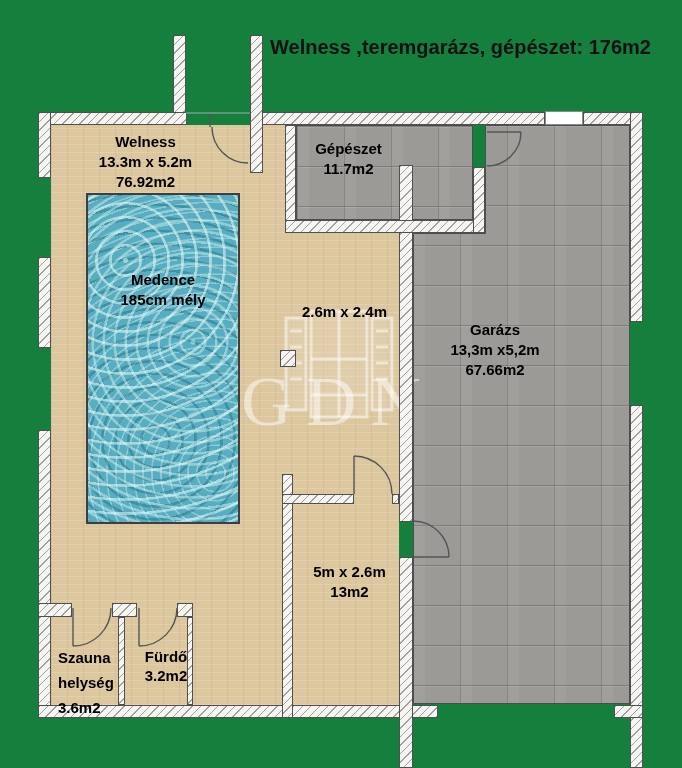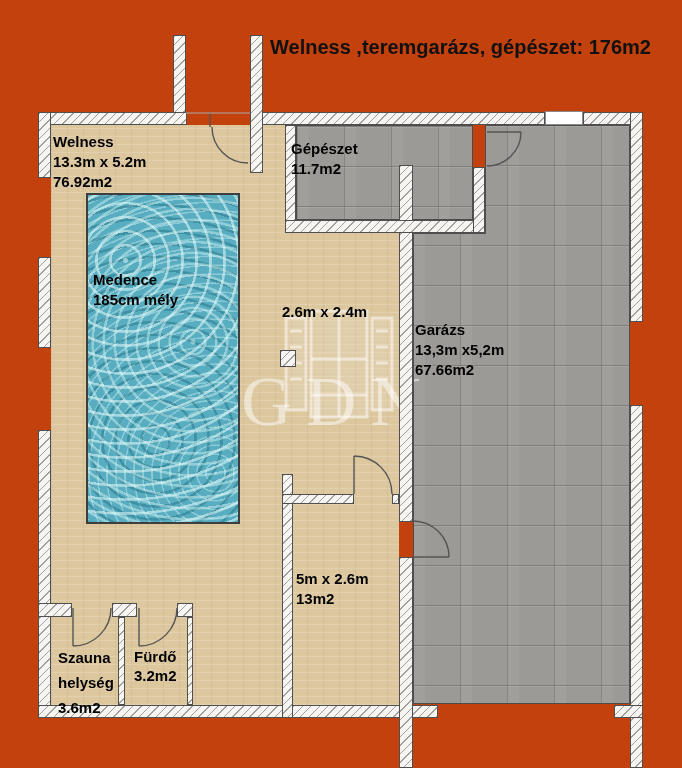--- a/index.html
+++ b/index.html
@@ -1,16 +1,16 @@
 <!DOCTYPE html>
 <html style="--floor-tan: #dcc79f; --floor-concrete: #9b9a96; --pool-water: #58aec0; --wall-outline: #4f4f4f;"><head>
 <meta charset="utf-8">
 <style>
   html,body{margin:0;padding:0;background:#fff;}
-  .stage{position:relative;width:682px;height:768px;background:#c2410c;overflow:hidden;
+  .stage{position:relative;width:682px;height:768px;background:#15803d;overflow:hidden;
          font-family:"Liberation Sans",sans-serif;}
   .abs{position:absolute;}
   .title{position:absolute;left:270px;top:36px;font-size:20px;font-weight:bold;color:#111;
          white-space:nowrap;letter-spacing:0px;}
   .floor{position:absolute;}
   .tan{background-color:var(--floor-tan,#dcc79f);
        background-image:
          repeating-linear-gradient(0deg, rgba(255,255,255,.16) 0 1px, transparent 1px 8px),
          repeating-linear-gradient(90deg, rgba(150,120,80,.10) 0 1px, transparent 1px 16px);}
   .concrete{background-color:var(--floor-concrete,#9b9a96);
@@ -26,22 +26,22 @@
        background-image:
          repeating-radial-gradient(circle at 25% 20%, rgba(230,250,250,.55) 0 2px, transparent 3px 14px),
          repeating-radial-gradient(circle at 70% 45%, rgba(215,245,245,.45) 0 2px, transparent 3px 11px),
          repeating-radial-gradient(circle at 45% 75%, rgba(30,110,130,.45) 0 2px, transparent 3px 13px),
          repeating-radial-gradient(circle at 85% 85%, rgba(235,255,255,.35) 0 1px, transparent 2px 9px);}
   .wall{position:absolute;box-sizing:border-box;border:1px solid var(--wall-outline,#4f4f4f);
        background-color:#f6f5f2;
        background-image:repeating-linear-gradient(135deg, rgba(90,90,90,.55) 0 1px, transparent 1px 6px);}
   .window{position:absolute;box-sizing:border-box;background:#fff;border:1px solid #8a8a8a;}
   .overlay{position:absolute;left:0;top:0;pointer-events:none;}
-  .label{position:absolute;font-size:15px;font-weight:bold;color:#000;text-align:left;line-height:20px;}
-  .label .gap{margin-top:24px;}
+  .label{position:absolute;font-size:15px;font-weight:bold;color:#000;text-align:center;line-height:20px;}
+  .label .gap{margin-top:17px;}
   .watermark{position:absolute;left:0;top:0;}
   .wm-text{position:absolute;left:233px;top:362px;width:210px;text-align:center;
            font-family:"Liberation Serif",serif;font-size:70px;font-weight:normal;
            color:rgba(255,255,255,0.5);letter-spacing:14px;}
 </style>
 </head>
 <body>
 
 <div class="stage">
 

